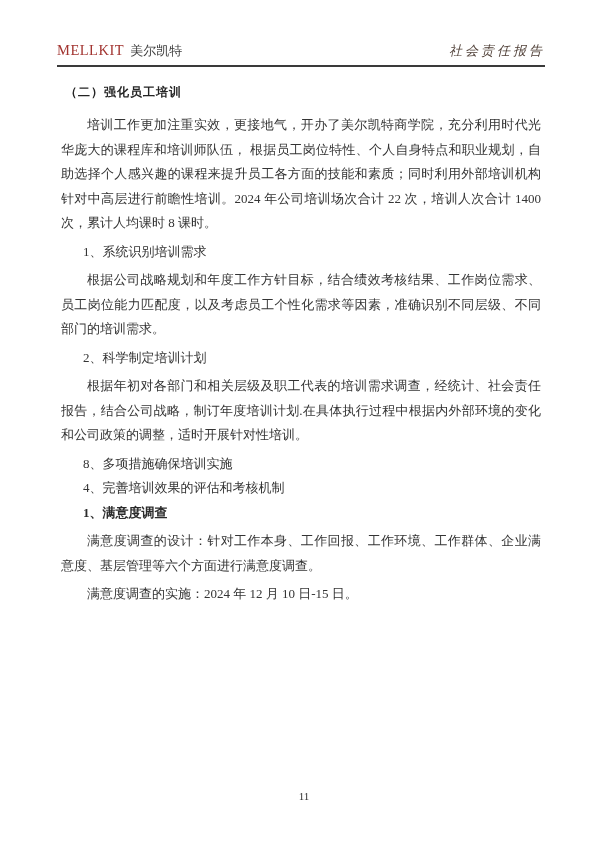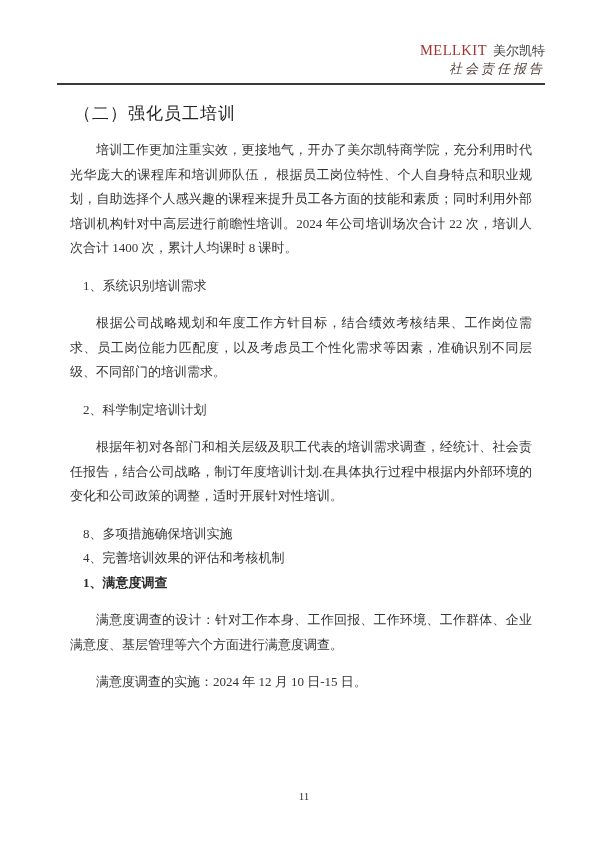--- a/index.html
+++ b/index.html
@@ -15,21 +15,20 @@
   .page {
     box-sizing: border-box;
     padding: 42px 55px 0 57px;
   }
   .header-bar {
     display: flex;
     justify-content: space-between;
     align-items: flex-end;
     border-bottom: 2px solid #3a3a3a;
     padding-bottom: 5px;
-    flex-direction: column;
   }
   .brand {
     display: flex;
     align-items: baseline;
     gap: 6px;
   }
   .brand-en {
     color: #a23430;
     font-size: 14.5px;
     letter-spacing: 0.5px;
@@ -40,36 +39,36 @@
   }
   .doc-title {
     color: #504038;
     font-size: 13px;
     font-style: italic;
     letter-spacing: 3px;
     font-family: Liberation Serif, serif;
   }
   .section-heading {
     font-family: "Liberation Sans", "DejaVu Sans", sans-serif;
-    font-weight: normal;
-    font-size: 17px;
+    font-weight: bold;
+    font-size: 12px;
     color: #232323;
     letter-spacing: 1px;
-    margin: 17px 0 12px 17px;
+    margin: 17px 0 12px 8px;
   }
   .section-heading.second {
     margin-top: 26px;
     margin-bottom: 18px;
   }
   .body-text {
     font-size: 13px;
     line-height: 24.5px;
     text-align: justify;
     text-indent: 2em;
-    margin: 13px;
+    margin: 4px;
     color: #343434;
   }
   .list-item {
     font-size: 13px;
     line-height: 24.5px;
     text-indent: 2em;
     margin: 0;
     color: #343434;
   }
   .list-item.bold {

